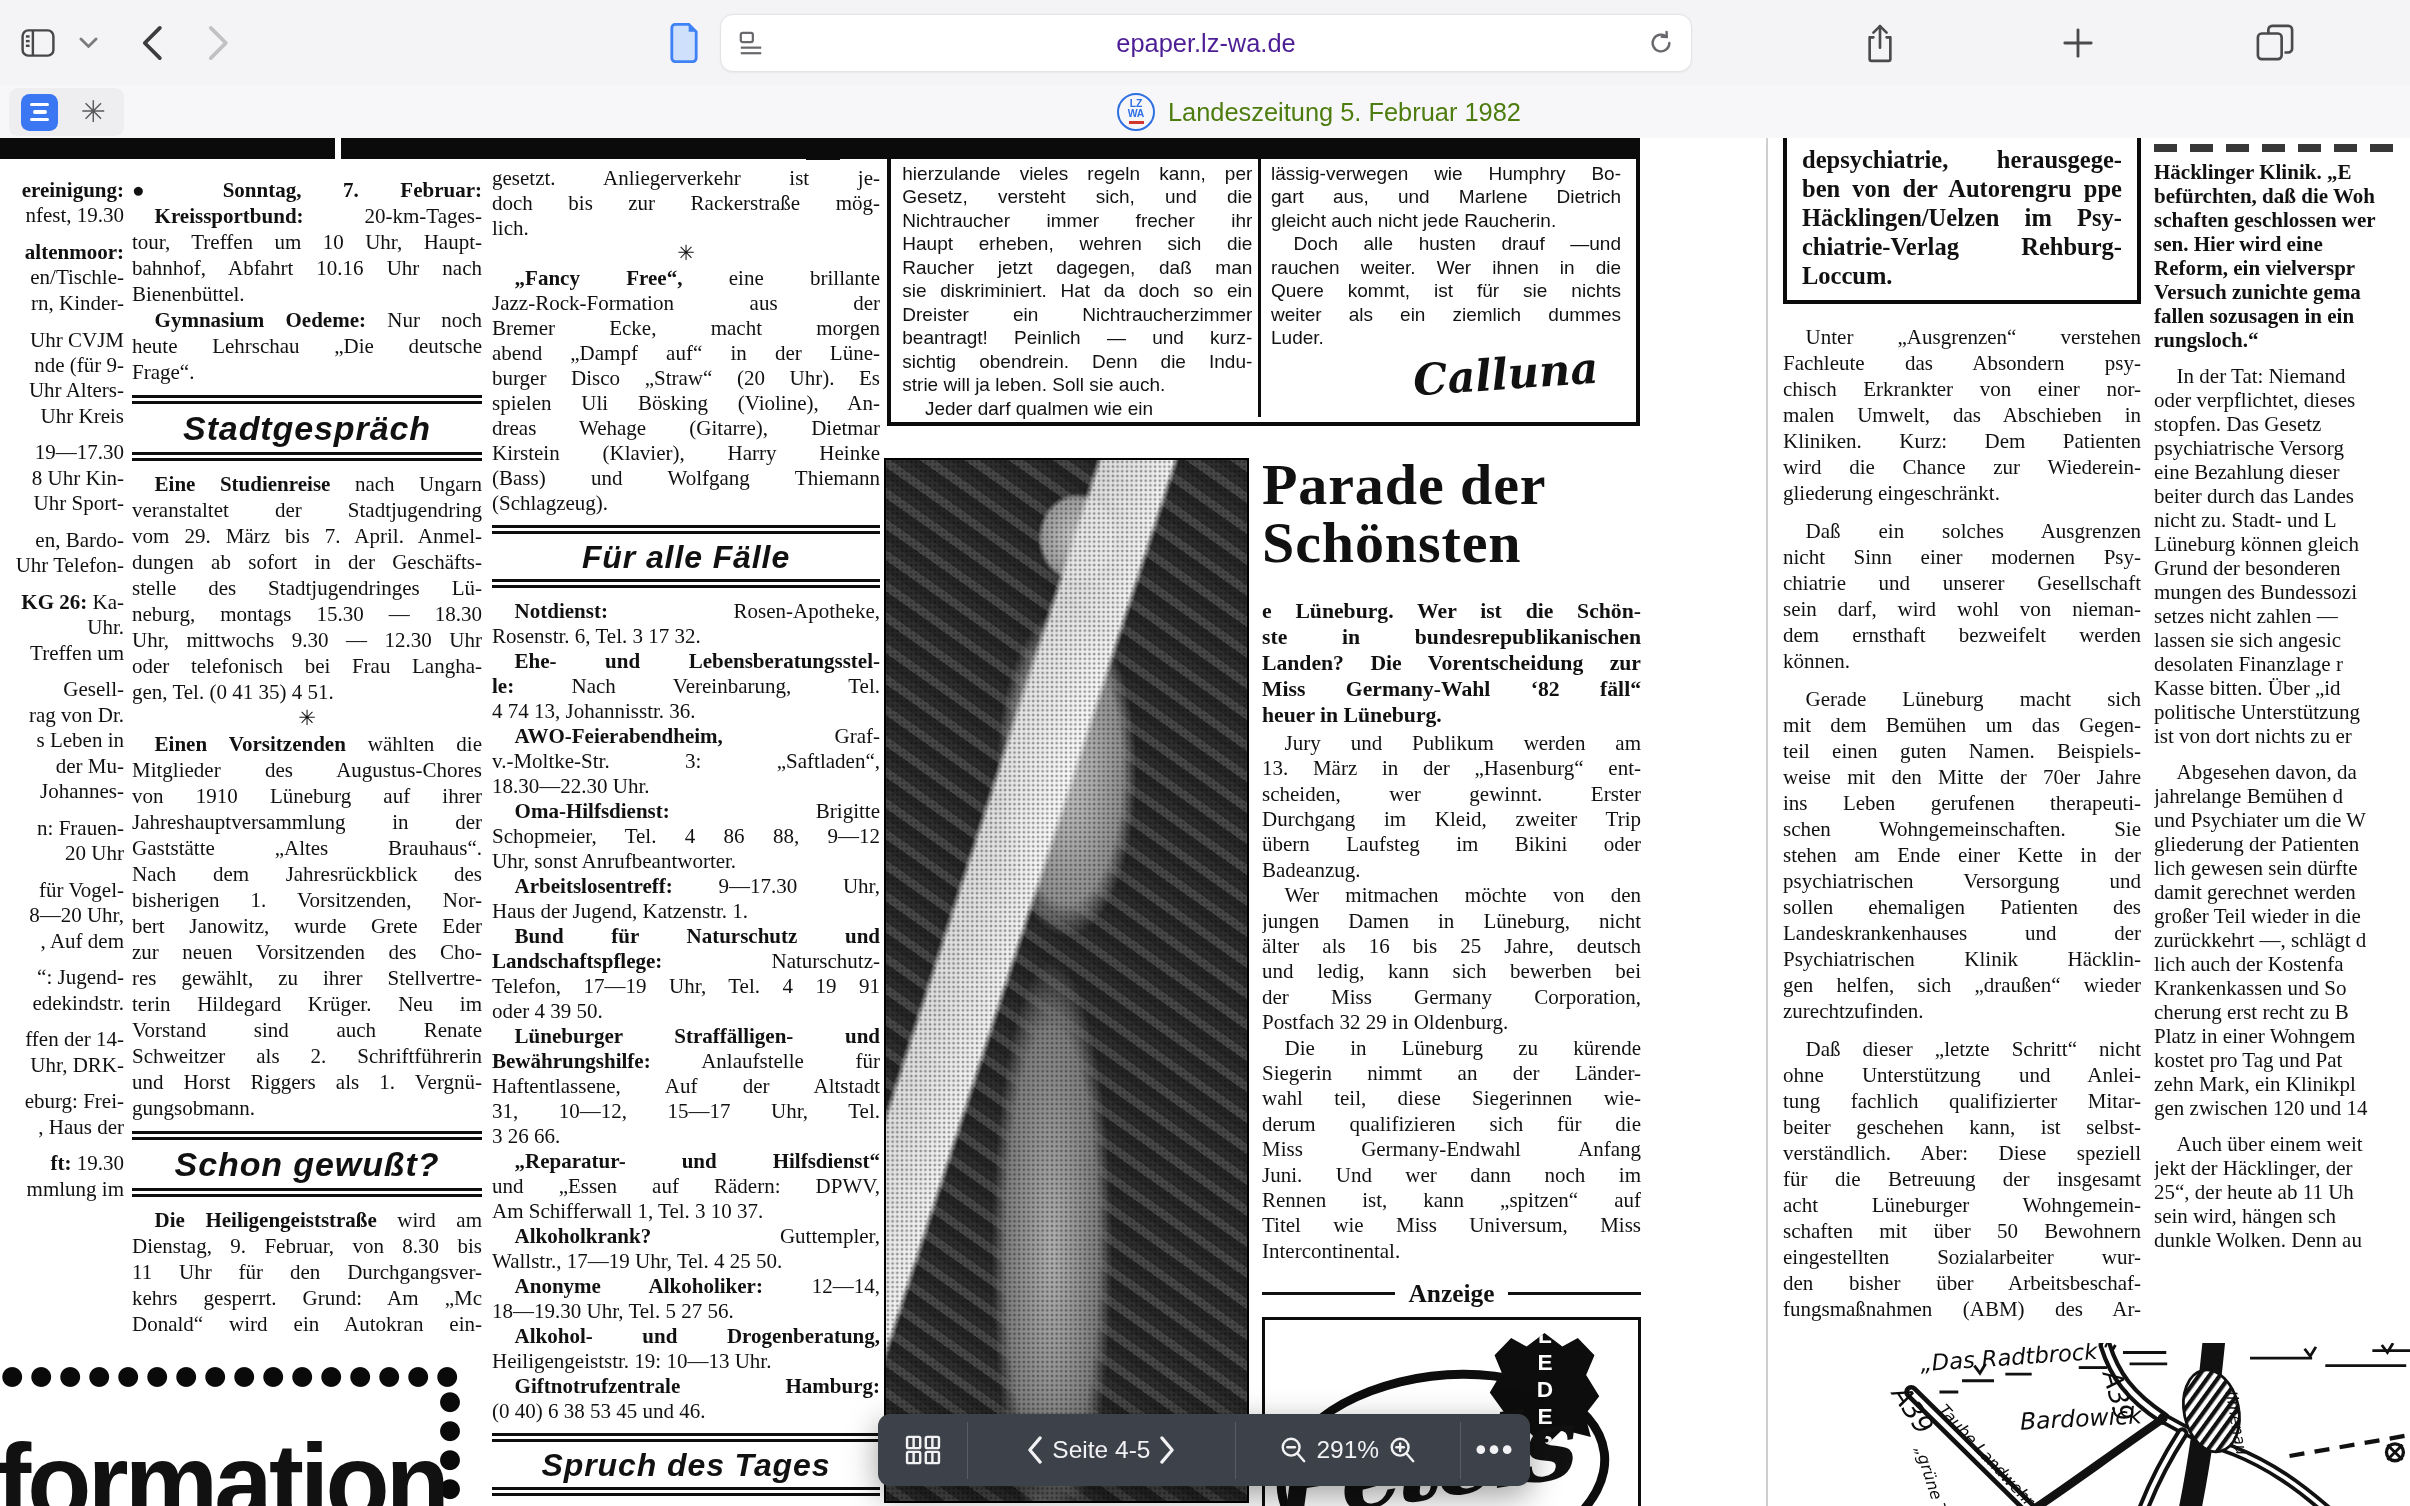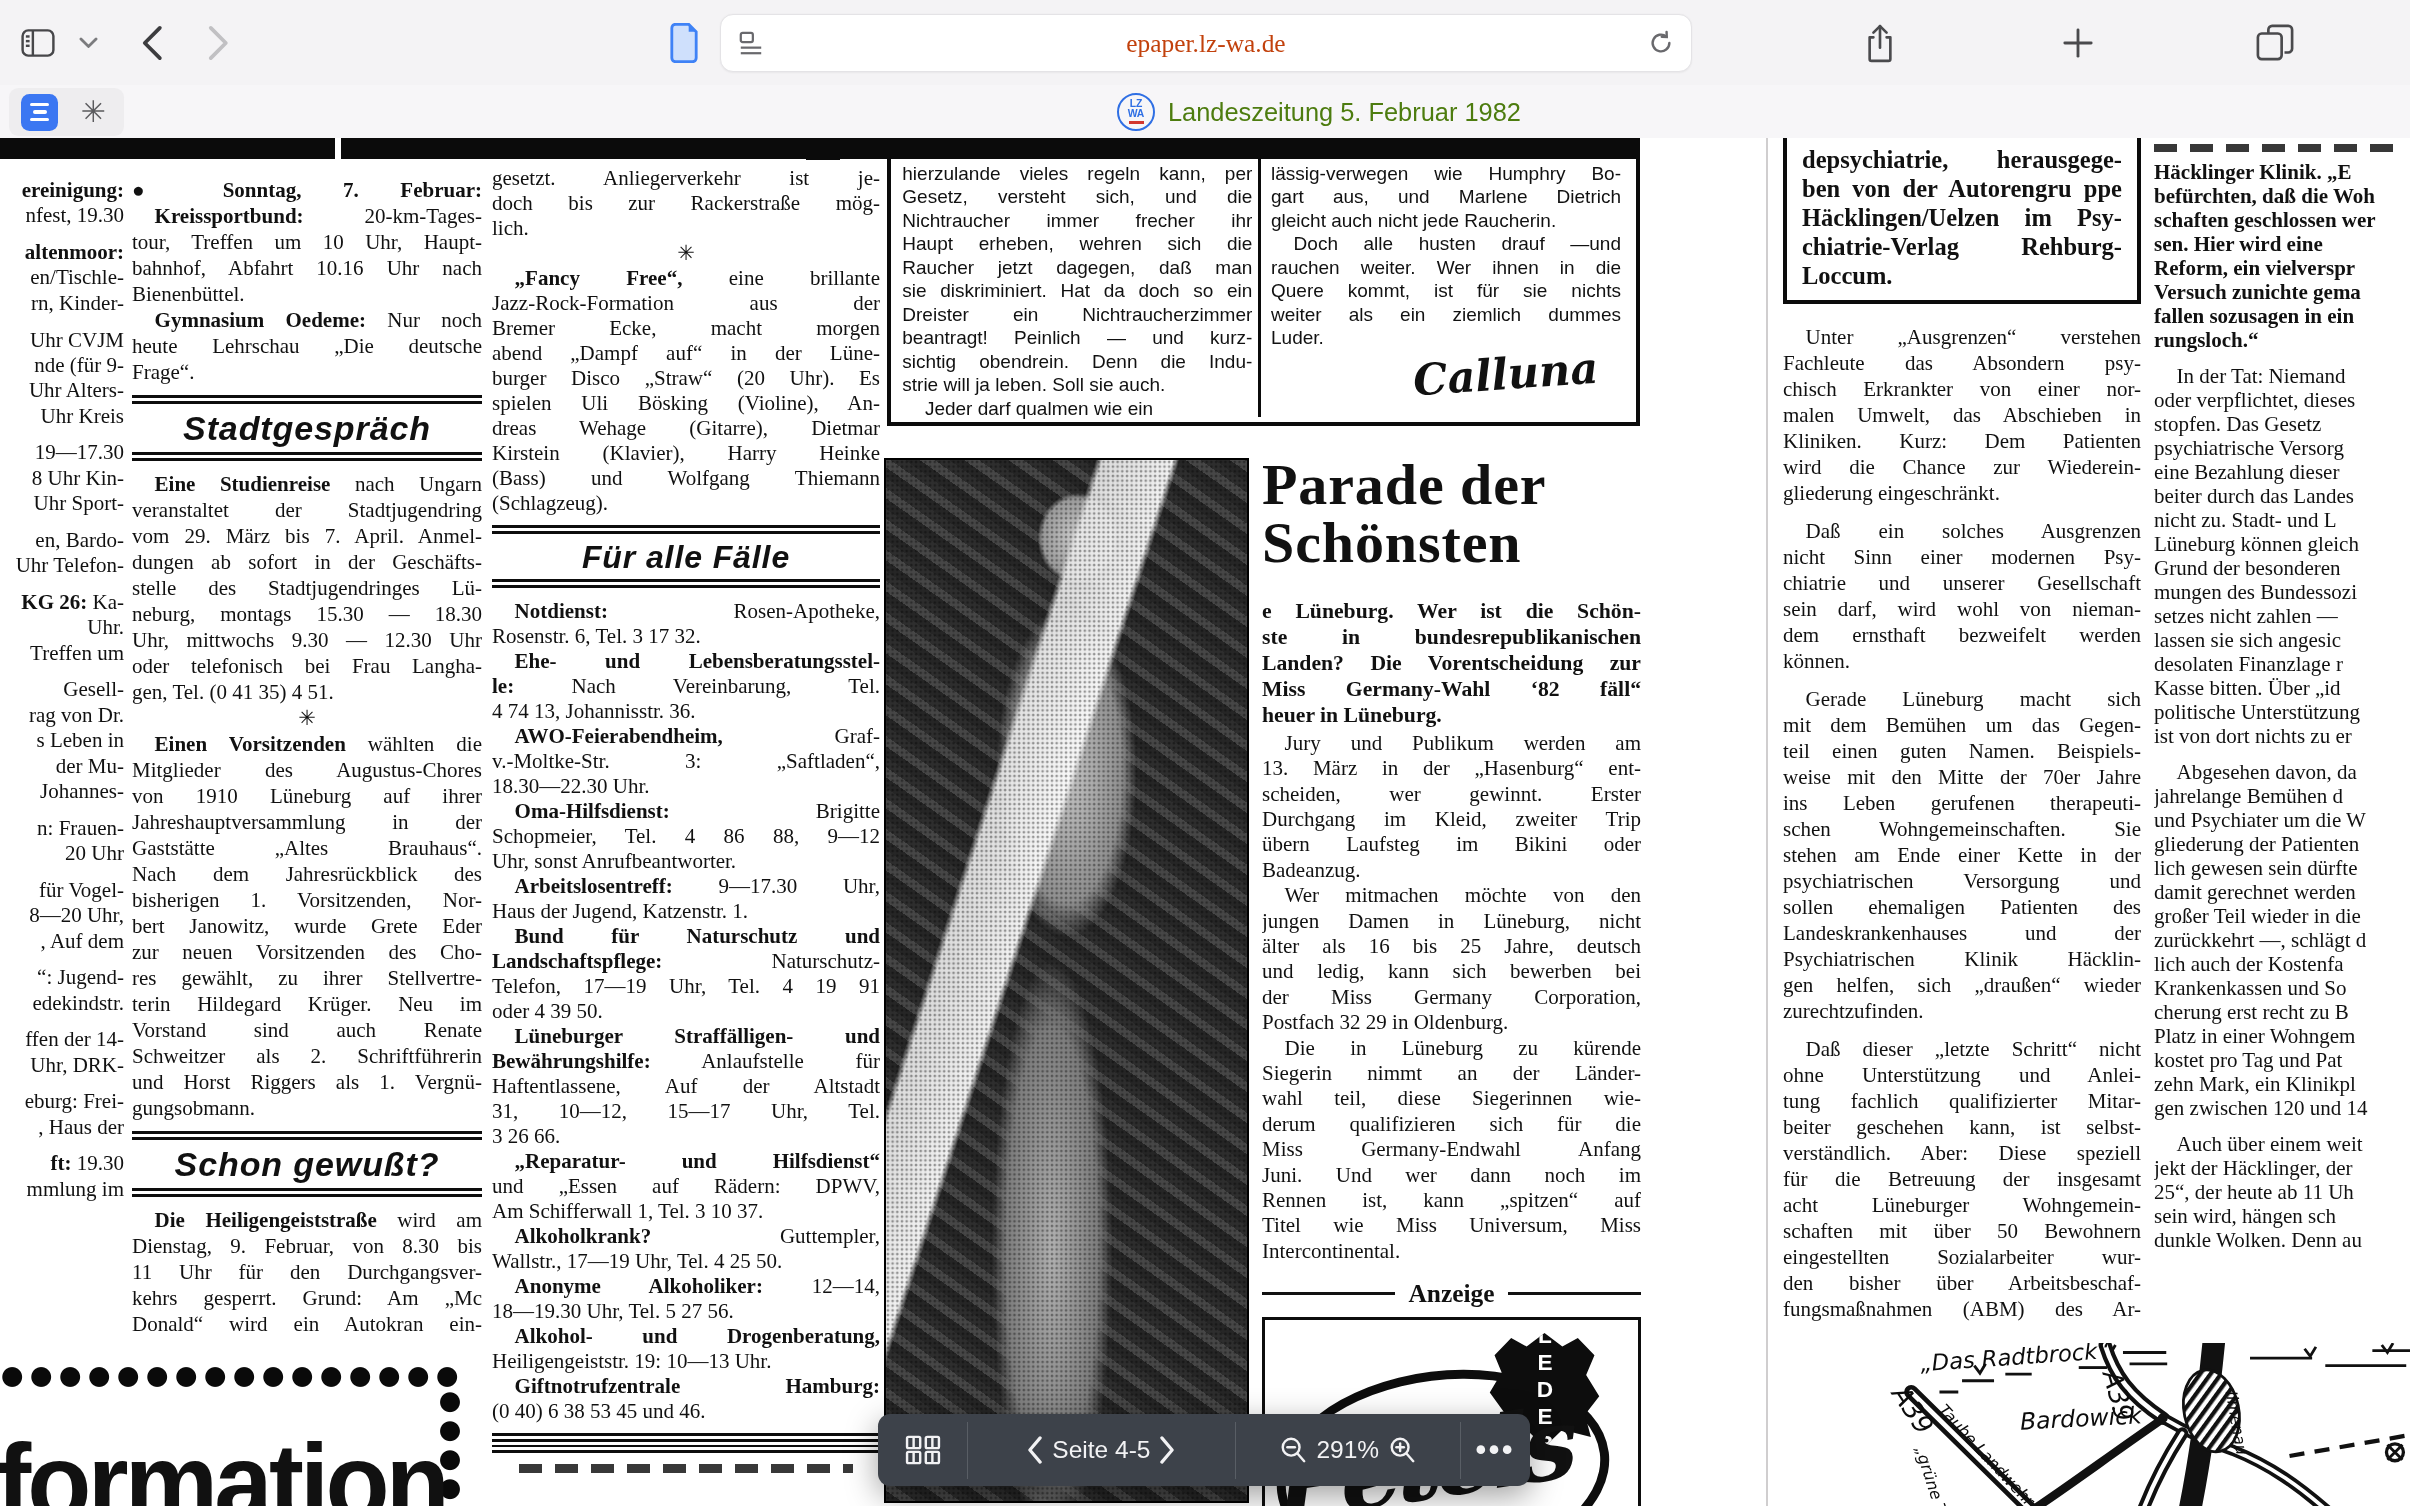--- a/index.html
+++ b/index.html
@@ -6,21 +6,21 @@
   body{position:relative;width:2411px;height:1507px;overflow:hidden;background:#fff;
        font-family:"Liberation Serif",serif;color:#111;}
 
   
   #chrome{position:absolute;left:0;top:0;width:2411px;height:85px;background:#f4f3f5;}
   .cicon{position:absolute;top:0;height:85px;display:flex;align-items:center;justify-content:center;color:#47474a;}
   .cicon svg{display:block;}
   #urlfield{position:absolute;left:720px;top:14px;width:970px;height:56px;background:#fff;
             border:0.9px solid #e4e3e6;border-radius:13px;box-shadow:0 0.9px 1.9px rgba(0,0,0,.05);
             display:flex;align-items:center;}
-  #urltext{flex:1;text-align:center;font-family:Liberation Serif, serif;font-size:25.4px;color:#c2410c;}
+  #urltext{flex:1;text-align:center;font-family:Liberation Sans, sans-serif;font-size:25.4px;color:#4c1d95;}
 
   
   #strip{position:absolute;left:0;top:85px;width:2411px;height:54px;background:#f7f6f8;}
   #strip-pill{position:absolute;left:9.4px;top:2.8px;width:115px;height:48px;background:#eeedef;border-radius:9.4px;}
   #strip-blue{position:absolute;left:21px;top:8.5px;width:37px;height:37px;background:#3b77f2;border-radius:8.5px;
               display:flex;flex-direction:column;align-items:center;justify-content:center;gap:3.8px;}
   #strip-blue i{display:block;height:3.8px;background:#fff;border-radius:1.9px;}
   #strip-flower{position:absolute;left:73px;top:6.6px;width:40px;height:40px;display:flex;align-items:center;justify-content:center;
                 font-family:"DejaVu Sans",sans-serif;font-size:30px;color:#5b5b5e;}
   #lzlogo{position:absolute;left:1117px;top:7.5px;width:38px;height:38px;border:2.8px solid #2f6fe4;border-radius:50%;
@@ -395,20 +395,21 @@
         <div class="ln jl ind"><b>Anonyme Alkoholiker:</b> 12—14,</div>
         <div class="ln">18—19.30 Uhr, Tel. 5 27 56.</div>
         <div class="ln jl ind"><b>Alkohol- und Drogenberatung,</b></div>
         <div class="ln">Heiligengeiststr. 19: 10—13 Uhr.</div>
         <div class="ln jl ind"><b>Giftnotrufzentrale Hamburg:</b></div>
         <div class="ln">(0 40) 6 38 53 45 und 46.</div>
       </div>
     <div class="nhead">
       <div class="hbar"></div>
         <div class="hbar"></div>
+      <div class="htext">Spruch des Tages</div>
       <div class="hbar"></div>
         <div class="hbar"></div>
     </div>
     <div class="cutline"></div>
   </div>
 
   <div id="gbox">
     <div id="gdiv"></div>
     <div id="gcol1">
         <div class="ln jl">hierzulande vieles regeln kann, per</div>

